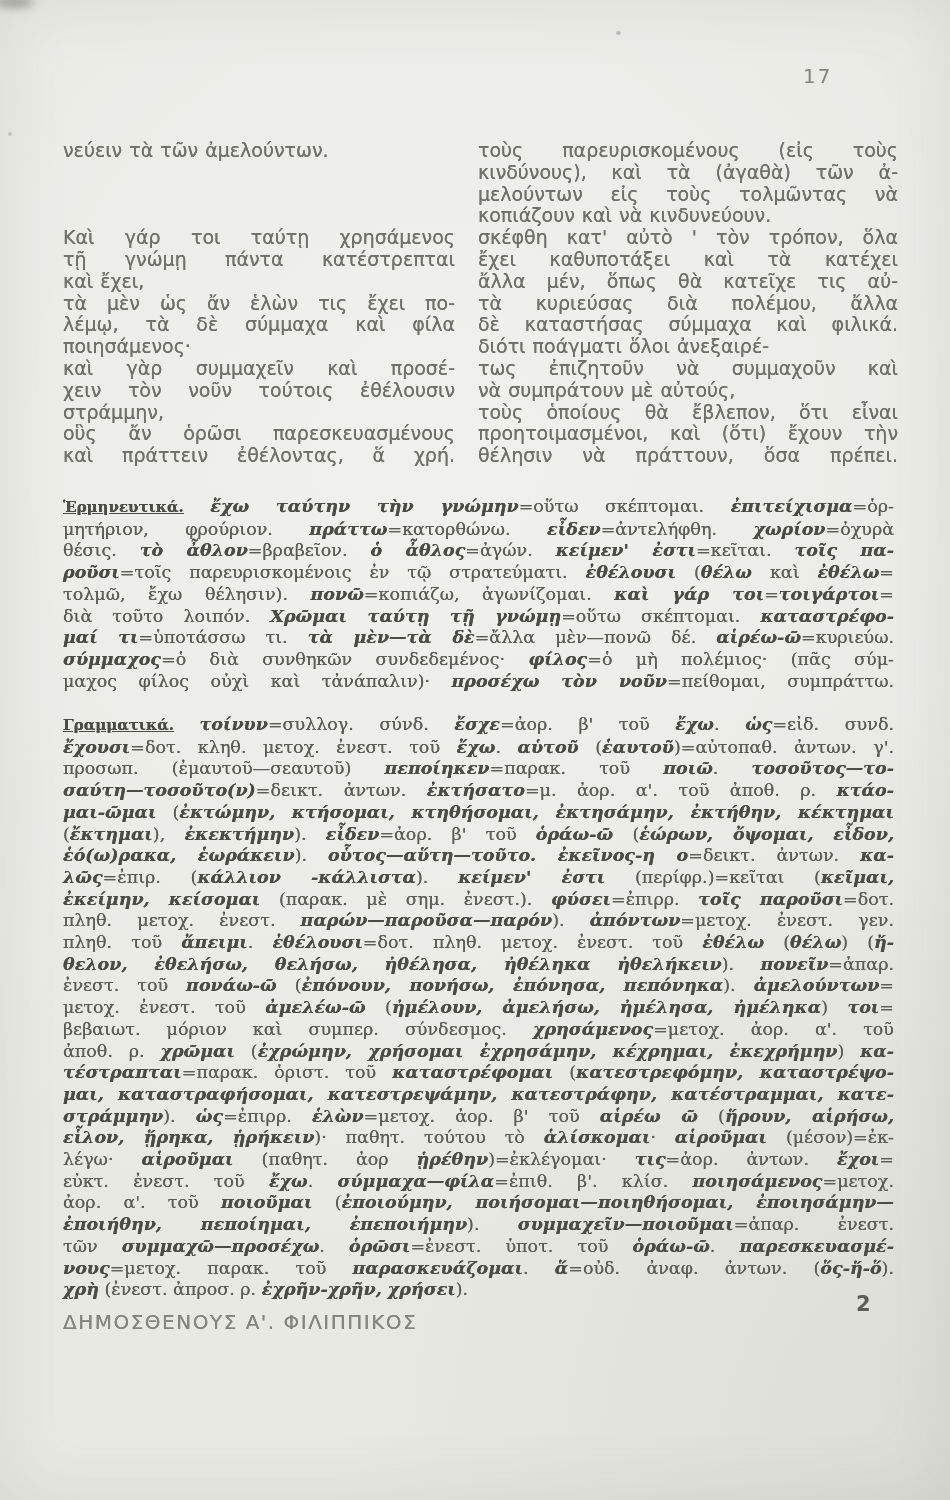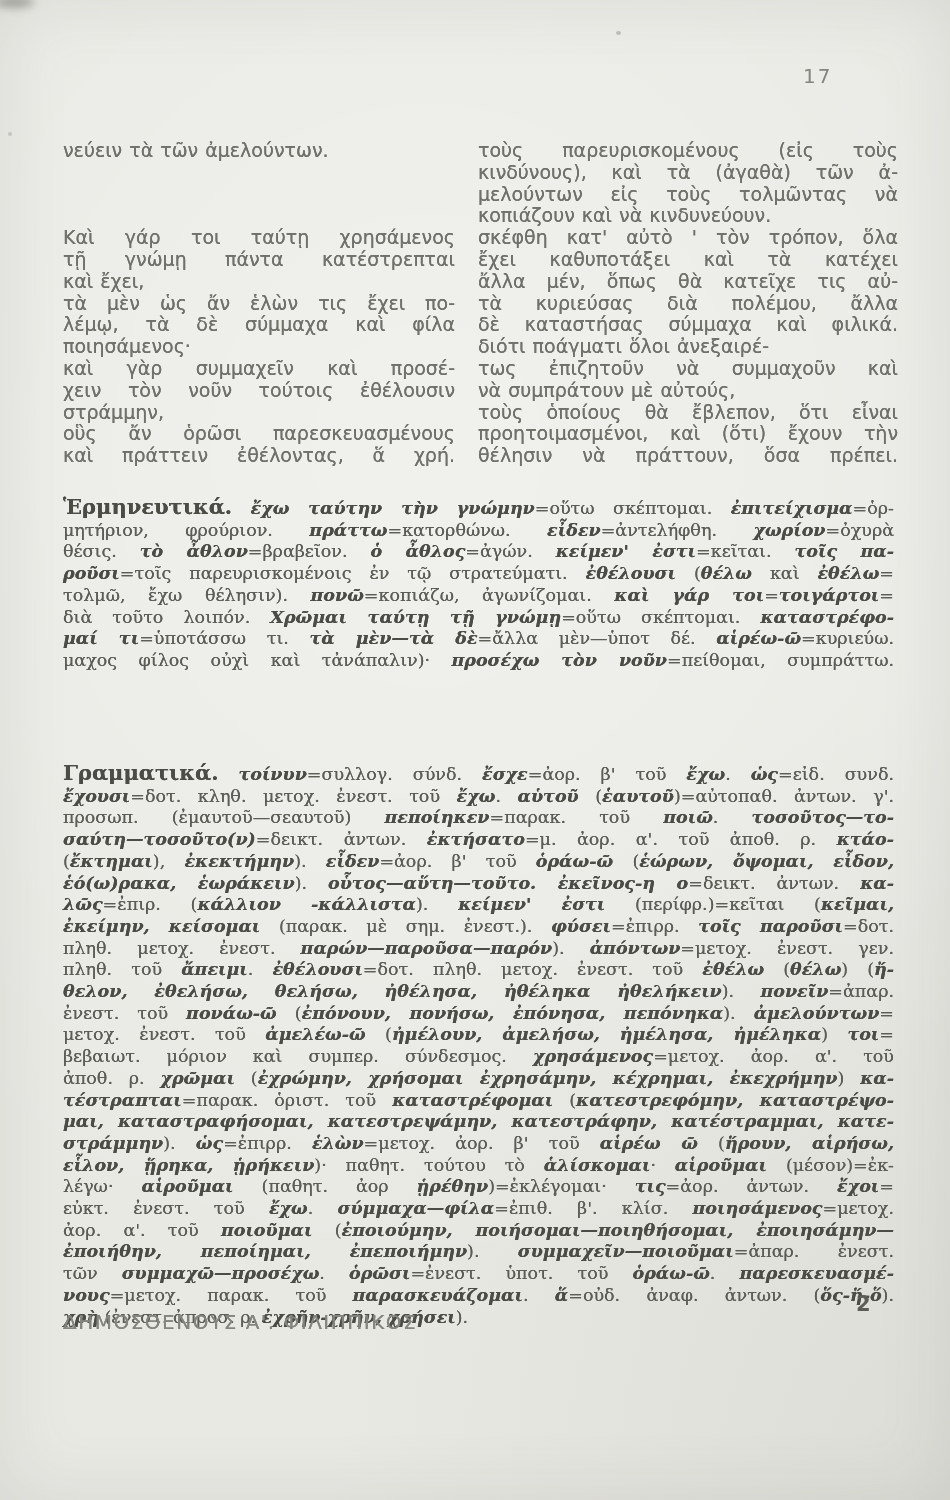--- a/index.html
+++ b/index.html
@@ -17,25 +17,25 @@
   .pagenum{position:absolute;left:803px;top:64px;font-size:20px;letter-spacing:2px;
     color:var(--faint_ink,#84857e);}
   .col{position:absolute;top:108px;font-size:19px;line-height:21.8px;word-spacing:1px;
     text-shadow:0 0 .6px currentColor;margin-top:32px;}
   .col-left{left:63px;width:392px;}
   .col-right{left:478px;width:420px;}
   .notes{position:absolute;left:63px;width:831px;
     font-family:"DejaVu Serif",serif;font-size:17.5px;line-height:21.7px;
     color:var(--notes_ink,#5c5d56);text-shadow:0 0 .5px currentColor;}
   .herm{top:496px;}
-  .gram{top:714px;margin-top:48px;}
+  .gram{top:714px;}
   .line{white-space:normal;}
   .line.just{text-align:justify;text-align-last:justify;}
   .lm{font-weight:bold;font-style:italic;color:var(--lemma_ink,#4b4c45);}
-  .hd{font-weight:bold;font-style:normal;color:var(--lemma_ink,#4b4c45);font-size:21px;}
+  .hd{font-weight:bold;font-style:normal;color:var(--lemma_ink,#4b4c45);font-size:15px;text-decoration:underline;}
   .footer-title{position:absolute;left:63px;top:1310px;font-size:20px;letter-spacing:1.5px;
     color:var(--faint_ink,#7b7c75);text-shadow:0 0 .6px currentColor;}
   .footer-num{position:absolute;left:856px;top:1292px;font-size:21px;font-weight:bold;
     color:var(--notes_ink,#55564f);}
   .smudge-top{position:absolute;left:-6px;top:-4px;width:40px;height:12px;
     background:#6b6c64;border-radius:50%;filter:blur(4px);opacity:.5;}
   .speck{position:absolute;border-radius:50%;background:#797a72;opacity:.4;}
   .speck1{left:616px;top:31px;width:5px;height:4px;}
   .speck2{left:8px;top:132px;width:4px;height:4px;opacity:.3;}
 </style>
@@ -85,29 +85,31 @@
       <div class="line just"><span><span>θέλησιν νὰ πράττουν, ὅσα πρέπει.</span></span></div>
     </div>
 
   <div class="notes herm">
       <div class="line just"><span><span class="hd">Ἑρμηνευτικά.</span><span> </span><span class="lm">ἔχω ταύτην τὴν γνώμην</span><span>=οὕτω σκέπτομαι. </span><span class="lm">ἐπιτείχισμα</span><span>=ὁρ-</span></span></div>
       <div class="line just"><span><span>μητήριον, φρούριον. </span><span class="lm">πράττω</span><span>=κατορθώνω. </span><span class="lm">εἶδεν</span><span>=ἀντελήφθη. </span><span class="lm">χωρίον</span><span>=ὀχυρὰ</span></span></div>
       <div class="line just"><span><span>θέσις. </span><span class="lm">τὸ ἆθλον</span><span>=βραβεῖον. </span><span class="lm">ὁ ἆθλος</span><span>=ἀγών. </span><span class="lm">κείμεν' ἐστι</span><span>=κεῖται. </span><span class="lm">τοῖς πα-</span></span></div>
       <div class="line just"><span><span class="lm">ροῦσι</span><span>=τοῖς παρευρισκομένοις ἐν τῷ στρατεύματι. </span><span class="lm">ἐθέλουσι</span><span> (</span><span class="lm">θέλω</span><span> καὶ </span><span class="lm">ἐθέλω</span><span>=</span></span></div>
       <div class="line just"><span><span>τολμῶ, ἔχω θέλησιν). </span><span class="lm">πονῶ</span><span>=κοπιάζω, ἀγωνίζομαι. </span><span class="lm">καὶ γάρ τοι</span><span>=</span><span class="lm">τοιγάρτοι</span><span>=</span></span></div>
       <div class="line just"><span><span>διὰ τοῦτο λοιπόν. </span><span class="lm">Χρῶμαι ταύτῃ τῇ γνώμῃ</span><span>=οὕτω σκέπτομαι. </span><span class="lm">καταστρέφο-</span></span></div>
-      <div class="line just"><span><span class="lm">μαί τι</span><span>=ὑποτάσσω τι. </span><span class="lm">τὰ μὲν—τὰ δὲ</span><span>=ἄλλα μὲν—ὑποτ δέ. </span><span class="lm">αἱρέω-ῶ</span><span>=κυριεύω.</span></span></div>
+      <div class="line just"><span><span class="lm">μαί τι</span><span>=ὑποτάσσω τι. </span><span class="lm">τὰ μὲν—τὰ δὲ</span><span>=ἄλλα μὲν—πονῶ δέ. </span><span class="lm">αἱρέω-ῶ</span><span>=κυριεύω.</span></span></div>
+      <div class="line just"><span><span class="lm">σύμμαχος</span><span>=ὁ διὰ συνθηκῶν συνδεδεμένος· </span><span class="lm">φίλος</span><span>=ὁ μὴ πολέμιος· (πᾶς σύμ-</span></span></div>
       <div class="line just"><span><span>μαχος φίλος οὐχὶ καὶ τἀνάπαλιν)· </span><span class="lm">προσέχω τὸν νοῦν</span><span>=πείθομαι, συμπράττω.</span></span></div>
     </div>
 
   <div class="notes gram">
       <div class="line just"><span><span class="hd">Γραμματικά.</span><span> </span><span class="lm">τοίνυν</span><span>=συλλογ. σύνδ. </span><span class="lm">ἔσχε</span><span>=ἀορ. β' τοῦ </span><span class="lm">ἔχω</span><span>. </span><span class="lm">ὡς</span><span>=εἰδ. συνδ.</span></span></div>
       <div class="line just"><span><span class="lm">ἔχουσι</span><span>=δοτ. κληθ. μετοχ. ἐνεστ. τοῦ </span><span class="lm">ἔχω</span><span>. </span><span class="lm">αὑτοῦ</span><span> (</span><span class="lm">ἑαυτοῦ</span><span>)=αὐτοπαθ. ἀντων. γ'.</span></span></div>
       <div class="line just"><span><span>προσωπ. (ἐμαυτοῦ—σεαυτοῦ) </span><span class="lm">πεποίηκεν</span><span>=παρακ. τοῦ </span><span class="lm">ποιῶ</span><span>. </span><span class="lm">τοσοῦτος—το-</span></span></div>
       <div class="line just"><span><span class="lm">σαύτη—τοσοῦτο(ν)</span><span>=δεικτ. ἀντων. </span><span class="lm">ἐκτήσατο</span><span>=μ. ἀορ. α'. τοῦ ἀποθ. ρ. </span><span class="lm">κτάο-</span></span></div>
+      <div class="line just"><span><span class="lm">μαι-ῶμαι</span><span> (</span><span class="lm">ἐκτώμην, κτήσομαι, κτηθήσομαι, ἐκτησάμην, ἐκτήθην, κέκτημαι</span></span></div>
       <div class="line just"><span><span>(</span><span class="lm">ἔκτημαι</span><span>), </span><span class="lm">ἐκεκτήμην</span><span>). </span><span class="lm">εἶδεν</span><span>=ἀορ. β' τοῦ </span><span class="lm">ὁράω-ῶ</span><span> (</span><span class="lm">ἑώρων, ὄψομαι, εἶδον,</span></span></div>
       <div class="line just"><span><span class="lm">ἑό(ω)ρακα, ἑωράκειν</span><span>). </span><span class="lm">οὗτος—αὕτη—τοῦτο. ἐκεῖνος-η ο</span><span>=δεικτ. ἀντων. </span><span class="lm">κα-</span></span></div>
       <div class="line just"><span><span class="lm">λῶς</span><span>=ἐπιρ. (</span><span class="lm">κάλλιον -κάλλιστα</span><span>). </span><span class="lm">κείμεν' ἐστι</span><span> (περίφρ.)=κεῖται (</span><span class="lm">κεῖμαι,</span></span></div>
       <div class="line just"><span><span class="lm">ἐκείμην, κείσομαι</span><span> (παρακ. μὲ σημ. ἐνεστ.). </span><span class="lm">φύσει</span><span>=ἐπιρρ. </span><span class="lm">τοῖς παροῦσι</span><span>=δοτ.</span></span></div>
       <div class="line just"><span><span>πληθ. μετοχ. ἐνεστ. </span><span class="lm">παρών—παροῦσα—παρόν</span><span>). </span><span class="lm">ἀπόντων</span><span>=μετοχ. ἐνεστ. γεν.</span></span></div>
       <div class="line just"><span><span>πληθ. τοῦ </span><span class="lm">ἄπειμι</span><span>. </span><span class="lm">ἐθέλουσι</span><span>=δοτ. πληθ. μετοχ. ἐνεστ. τοῦ </span><span class="lm">ἐθέλω</span><span> (</span><span class="lm">θέλω</span><span>) (</span><span class="lm">ἤ-</span></span></div>
       <div class="line just"><span><span class="lm">θελον, ἐθελήσω, θελήσω, ἠθέλησα, ἠθέληκα ἠθελήκειν</span><span>). </span><span class="lm">πονεῖν</span><span>=ἀπαρ.</span></span></div>
       <div class="line just"><span><span>ἐνεστ. τοῦ </span><span class="lm">πονάω-ῶ</span><span> (</span><span class="lm">ἐπόνουν, πονήσω, ἐπόνησα, πεπόνηκα</span><span>). </span><span class="lm">ἀμελούντων</span><span>=</span></span></div>
       <div class="line just"><span><span>μετοχ. ἐνεστ. τοῦ </span><span class="lm">ἀμελέω-ῶ</span><span> (</span><span class="lm">ἠμέλουν, ἀμελήσω, ἠμέλησα, ἠμέληκα</span><span>) </span><span class="lm">τοι</span><span>=</span></span></div>
       <div class="line just"><span><span>βεβαιωτ. μόριον καὶ συμπερ. σύνδεσμος. </span><span class="lm">χρησάμενος</span><span>=μετοχ. ἀορ. α'. τοῦ</span></span></div>

